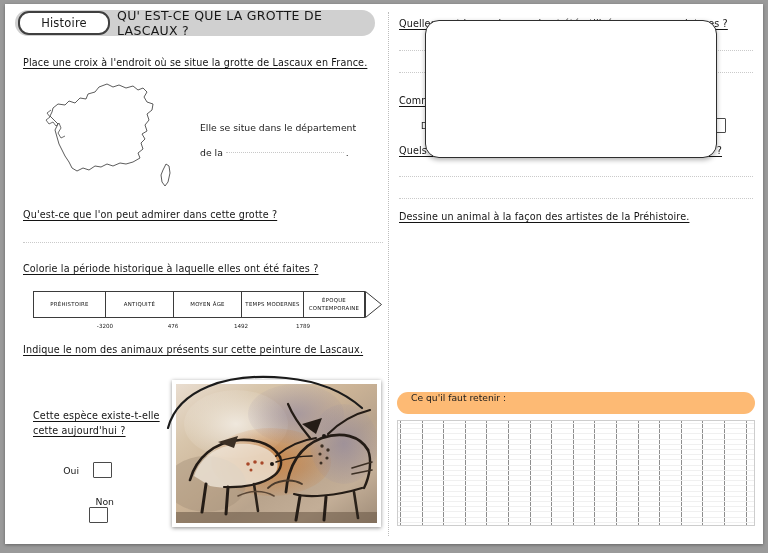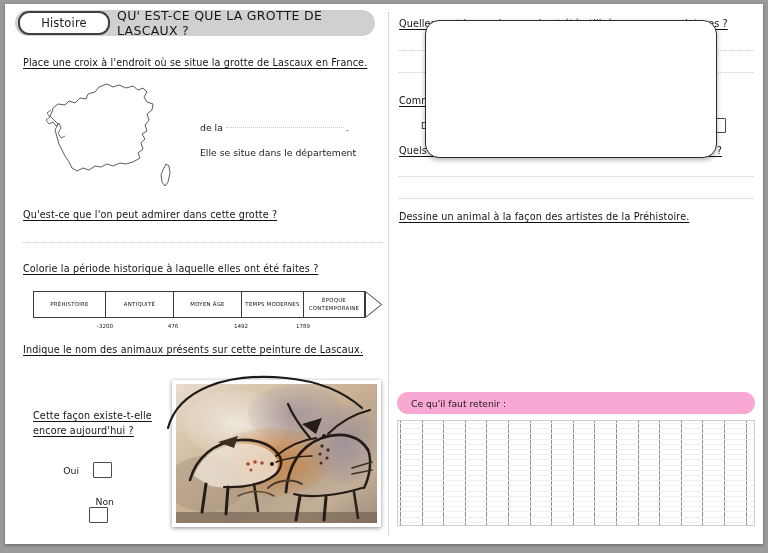--- a/index.html
+++ b/index.html
@@ -101,22 +101,22 @@
   
   .pair-row{display:flex;align-items:center;font-size:8.6px;color:#1b1b1b;margin-top:11px;padding-left:22px;}
   .pair-row .gap{width:42px;}
   .pair-row .cbox{margin-left:10px;}
   .draw-box{
     position:absolute;left:32px;top:10px;width:290px;height:136px;
     border:1.6px solid #2e2e2e;border-radius:14px;background:#fff;
     box-shadow:0 2px 5px rgba(0,0,0,.30);
   }
   .retain-bar{
-    height:22px;width:358px;background:#f9a8d4;border-radius:11px;
-    display:flex;align-items:center;
+    height:22px;width:358px;background:#fdba74;border-radius:11px;
+    display:flex;
   }
   .retain-bar span{margin-left:14px;font-size:9.2px;color:#1c1c1c;}
   .seyes{
     width:358px;height:106px;background:#fff;border:1px solid #cdcdcd;
     box-sizing:border-box;position:relative;overflow:hidden;
     background-image:
       repeating-linear-gradient(to bottom,#f0f0f0 0px,#f0f0f0 1px,transparent 1px,transparent 5.2px),
       repeating-linear-gradient(to bottom,#9a9a9a 0px,#9a9a9a 1px,transparent 1px,transparent 20.8px),
       repeating-linear-gradient(to right,#8e8e8e 0px,#8e8e8e 1px,transparent 1px,transparent 21.6px);
     background-position:2px 2px,2px 2px,2px 2px;
@@ -146,24 +146,24 @@
                  L120 63 L116 67 L118 73 L113 77 L115 82 L108 86 L101 88 L95 87
                  L88 90 L82 88 L76 91 L70 90 L64 94 L58 92 L52 95 L47 92 L44 86
                  L40 80 L37 74 L34 68 L32 61 L30 54 L33 48 L29 44 L25 40 L27 36 Z" fill="none" stroke="#4a4a4a" stroke-width="0.9" stroke-linejoin="round"></path>
         <path d="M26 34 L22 37 L25 41 L21 44 L24 48 L28 46 L31 50 L34 47 L36 52
                  L33 57 L36 62 L40 60" fill="none" stroke="#4a4a4a" stroke-width="0.8"></path>
         <path d="M138 94 L141 88 L144 90 L145 97 L143 106 L140 110 L137 106 L136 99 Z" fill="none" stroke="#4a4a4a" stroke-width="0.9" stroke-linejoin="round"></path>
       </svg>
     </div>
 
     <div class="dept-text">
+      <div>Elle se situe dans le département</div>
       <div>
         <span>de la</span><span class="dept-line"></span><span>.</span>
       </div>
-      <div>Elle se situe dans le département</div>
     </div>
 
     <div style="position:absolute;left:8px;top:199px;" class="q">Qu'est-ce que l'on peut admirer dans cette grotte ?</div>
     <div class="dotline" style="position:absolute;left:8px;top:232px;width:360px;"></div>
 
     <div style="position:absolute;left:8px;top:253px;" class="q">Colorie la période historique à laquelle elles ont été faites ?</div>
 
     <div class="timeline">
       <div class="tl-row">
         <div class="tl-cell" style="width:72px;">PRÉHISTOIRE</div>
@@ -181,21 +181,21 @@
         <span style="left:72px;">-3200</span>
         <span style="left:140px;">476</span>
         <span style="left:208px;">1492</span>
         <span style="left:270px;">1789</span>
       </div>
     </div>
 
     <div style="position:absolute;left:8px;top:334px;text-decoration:underline;" class="q">Indique le nom des animaux présents sur cette peinture de Lascaux.</div>
 
     <div class="species">
-      <div class="q">Cette façon existe-t-elle encore aujourd'hui ?</div>
+      <div class="q">Cette espèce existe-t-elle cette aujourd'hui ?</div>
       <div class="opt-row" style="margin-top:24px;">
         <span class="lbl">Oui</span>
         <span class="cbox cbox-lg"></span>
       </div>
       <div class="opt-row" style="margin-top:18px;flex-direction:column;">
         <span class="lbl">Non</span>
         <span class="cbox cbox-lg"></span>
       </div>
     </div>
 

